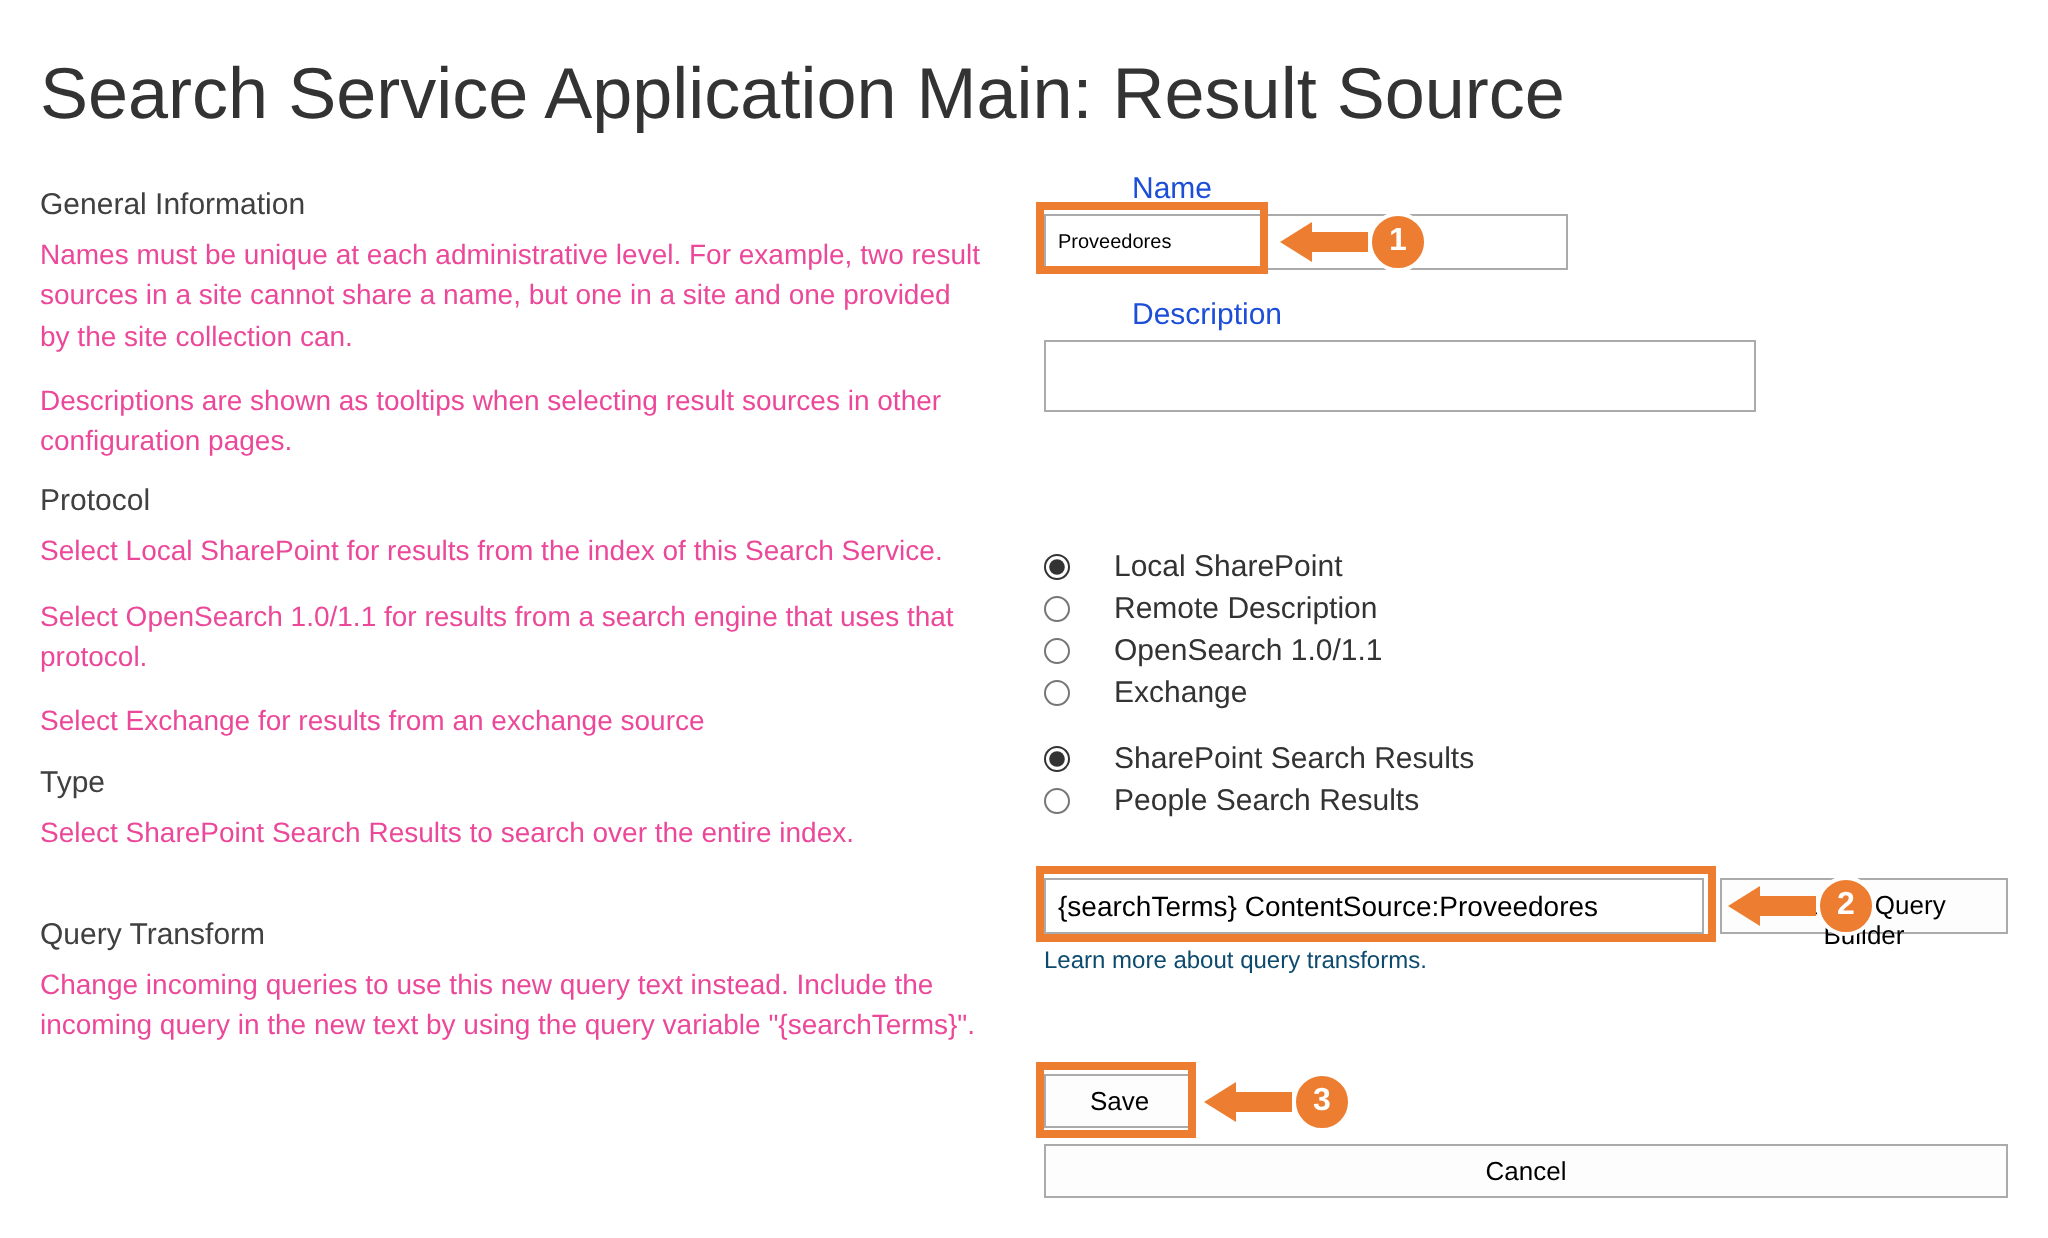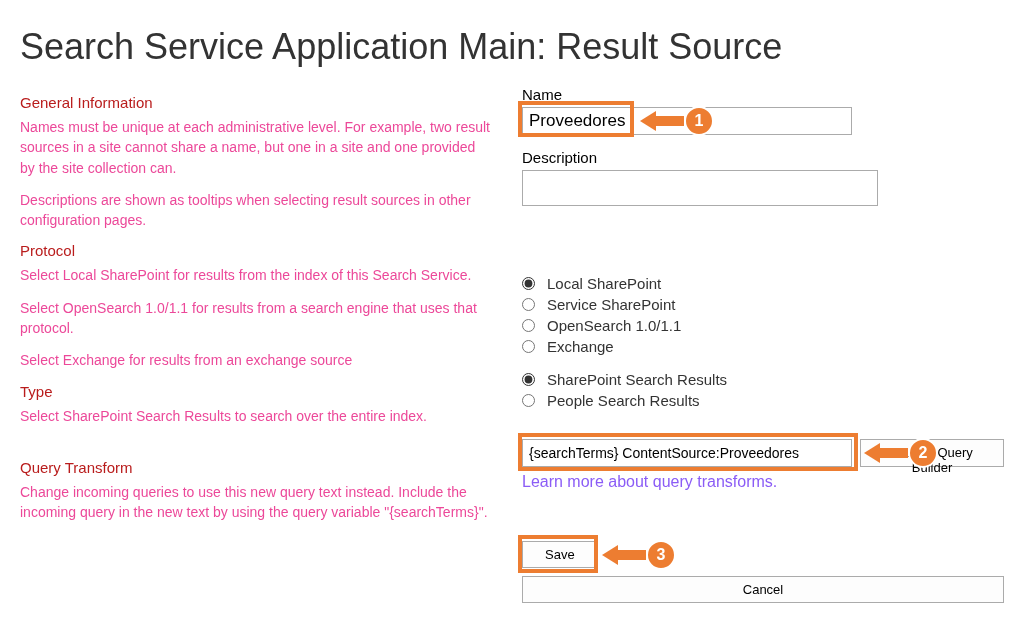--- a/index.html
+++ b/index.html
@@ -17,60 +17,61 @@
       margin-bottom: 18px;
       margin-top: 6px;
     }
     .layout {
       display: flex;
       gap: 32px;
     }
     .left-col { flex: 0 0 470px; }
     .right-col { flex: 1; }
     .section-title {
-      color: #b91c1c;
+      color: #404040;
       font-size: 15px;
       font-weight: 400;
       margin-bottom: 6px;
       margin-top: 8px;
     }
     .help-text {
       color: #ec4899;
       font-size: 14px;
       line-height: 1.45;
       margin-bottom: 12px;
     }
     .field-label {
-      color: #000000;
+      color: #1d4ed8;
       font-size: 15px;
       margin-bottom: 4px;
       display: block;
+      margin-left: 44px;
     }
     .text-input {
       border: 1px solid #ababab;
       padding: 4px 6px;
-      font-size: 17px;
-      font-family: inherit;
-      width: 330px;
+      font-size: 10px;
+      font-family: inherit;
+      width: 262px;
       height: 28px;
     }
     .textarea-input {
       border: 1px solid #ababab;
       padding: 4px 6px;
       font-size: 14px;
       font-family: inherit;
       width: 356px;
       height: 36px;
       resize: none;
       margin-bottom: 14px;
     }
     .radio-row {
       display: flex;
       align-items: center;
-      gap: 12px;
+      gap: 22px;
       margin-bottom: 4px;
       font-size: 15px;
       color: #333;
     }
     .radio-row input[type="radio"] {
       accent-color: #333;
     }
     .radio-group { margin-bottom: 16px; }
     .query-row {
       display: flex;
@@ -89,22 +90,22 @@
     .qb-button {
       border: 1px solid #ababab;
       background: #fdfdfd;
       padding: 5px 14px;
       font-size: 13px;
       font-family: inherit;
       cursor: pointer;
       height: 28px;
     }
     .learn-link {
-      color: #8b5cf6;
-      font-size: 16px;
+      color: #0c4a6e;
+      font-size: 12px;
       text-decoration: none;
       display: inline-block;
       margin-top: 6px;
     }
     .footer-buttons {
       display: flex;
       justify-content: flex-end;
       gap: 8px;
       margin-top: 50px;
       flex-direction: column;
@@ -207,21 +208,21 @@
     <label class="field-label">Description</label>
     <textarea class="textarea-input" style=""></textarea>
 
     <div class="radio-group group-spacer-protocol">
       <label class="radio-row">
         <input type="radio" name="protocol" checked="" style="">
         <span>Local SharePoint</span>
       </label>
       <label class="radio-row">
         <input type="radio" name="protocol" style="">
-        <span>Service SharePoint</span>
+        <span>Remote Description</span>
       </label>
       <label class="radio-row">
         <input type="radio" name="protocol" style="">
         <span>OpenSearch 1.0/1.1</span>
       </label>
       <label class="radio-row">
         <input type="radio" name="protocol" style="">
         <span>Exchange</span>
       </label>
     </div>

